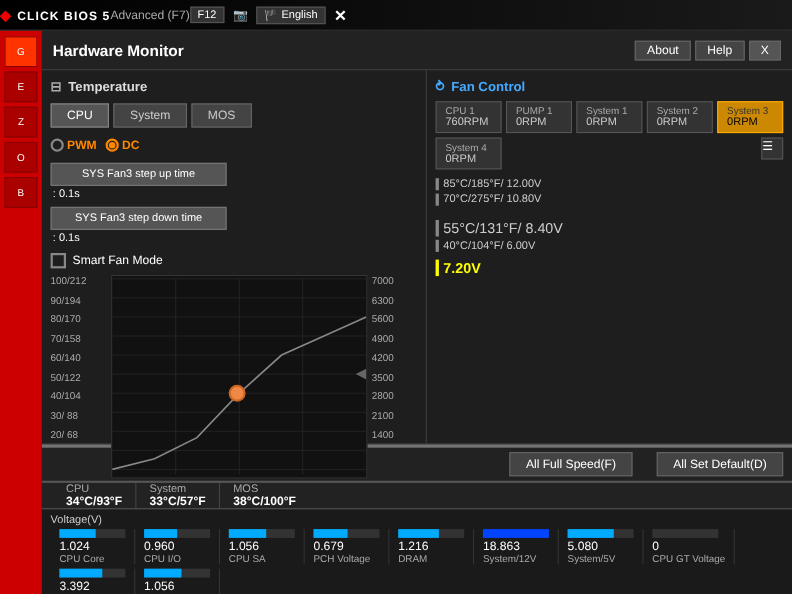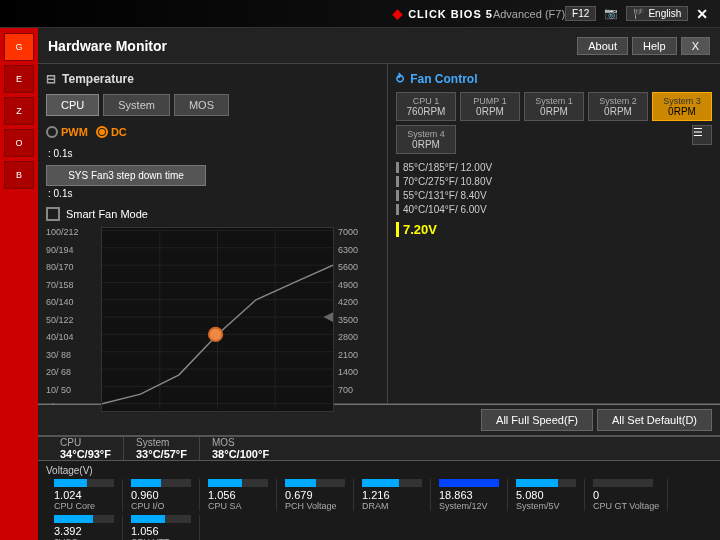--- a/index.html
+++ b/index.html
@@ -12,22 +12,22 @@
       color: #fff;
       overflow: hidden;
     }
 
     
     .top-bar {
       height: 28px;
       background: linear-gradient(to right, #000, #1a1a1a);
       display: flex;
       align-items: center;
-      justify-content: flex-end;
-      padding: 0 12px;
+      justify-content: flex-start;
+      padding: 0 0;
       border-bottom: 1px solid #333;
     }
     .msi-logo {
       color: #e00;
       font-weight: bold;
       font-size: 13px;
       letter-spacing: 1px;
     }
     .msi-logo span { color: #fff; font-size: 11px; }
     .top-bar-center {
@@ -286,45 +286,44 @@
       gap: 4px;
       margin-bottom: 8px;
     }
     .fan-tab {
       background: #333;
       border: 1px solid #555;
       color: #ccc;
       padding: 3px 8px;
       font-size: 10px;
       cursor: pointer;
-      text-align: center;
       min-width: 60px;
     }
     .fan-tab-label { display: block; font-size: 9px; color: #aaa; }
     .fan-tab-val { display: block; font-size: 10px; }
     .fan-tab.active {
       background: #c80;
       border-color: #fa0;
       color: #000;
     }
     .fan-tab.active .fan-tab-label { color: #333; }
     .voltage-highlight {
       color: #ff0;
       font-weight: bold;
       font-size: 13px;
     }
 
     
     .action-btns {
       display: flex;
       justify-content: flex-end;
-      gap: 4px;
+      gap: 22px;
       padding: 4px 8px;
       background: #222;
-      border-top: 1px solid #737373;
+      border-top: 3px solid #737373;
     }
     .action-btn {
       background: #444;
       border: 1px solid #666;
       color: #fff;
       padding: 4px 14px;
       font-size: 11px;
       cursor: pointer;
     }
 
@@ -500,20 +499,21 @@
             <div class="radio-circle"></div>
             <span class="pwm-label">PWM</span>
           </div>
           <div class="radio-label">
             <div class="radio-circle selected"></div>
             <span class="dc-label">DC</span>
           </div>
         </div>
 
         <div class="fan-btn-area">
+          <button class="fan-step-btn">SYS Fan3 step up time</button>
           <div class="fan-step-val">: 0.1s</div>
           <button class="fan-step-btn">SYS Fan3 step down time</button>
           <div class="fan-step-val">: 0.1s</div>
         </div>
 
         <div style="margin-top:5px;">
           <div class="smart-fan-row">
             <div class="checkbox-box"></div>
             <span>Smart Fan Mode</span>
           </div>
@@ -615,21 +615,21 @@
           <div class="fan-tab">
             <span class="fan-tab-label">System 4</span>
             <span class="fan-tab-val">0RPM</span>
           </div>
           <div style="width:20px; height:20px; background:#333; border:1px solid #555; margin-left:auto; cursor:pointer;">☰</div>
         </div>
 
         <div style="display:flex; flex-direction:column; gap:3px; margin-bottom:6px;">
           <div style="font-size:10px; color:#ccc; border-left: 3px solid #888; padding-left:4px;">85°C/185°F/  12.00V</div>
           <div style="font-size:10px; color:#ccc; border-left: 3px solid #888; padding-left:4px;">70°C/275°F/  10.80V</div>
-          <div style="font-size:10px; color:#ccc; border-left: 3px solid #888; padding-left:4px;">55°C/131°F/   8.40V</div>
+          <div style="font-size:13px; color:#ccc; border-left: 3px solid #888; padding-left:4px;margin-top:10px;">55°C/131°F/   8.40V</div>
           <div style="font-size:10px; color:#ccc; border-left: 3px solid #888; padding-left:4px;">40°C/104°F/   6.00V</div>
           <div style="margin-top:4px; border-left: 3px solid #ff0; padding-left:4px;">
             <span class="voltage-highlight">7.20V</span>
           </div>
         </div>
       </div>
     </div>
 
     <div class="action-btns">
       <button class="action-btn">All Full Speed(F)</button>

